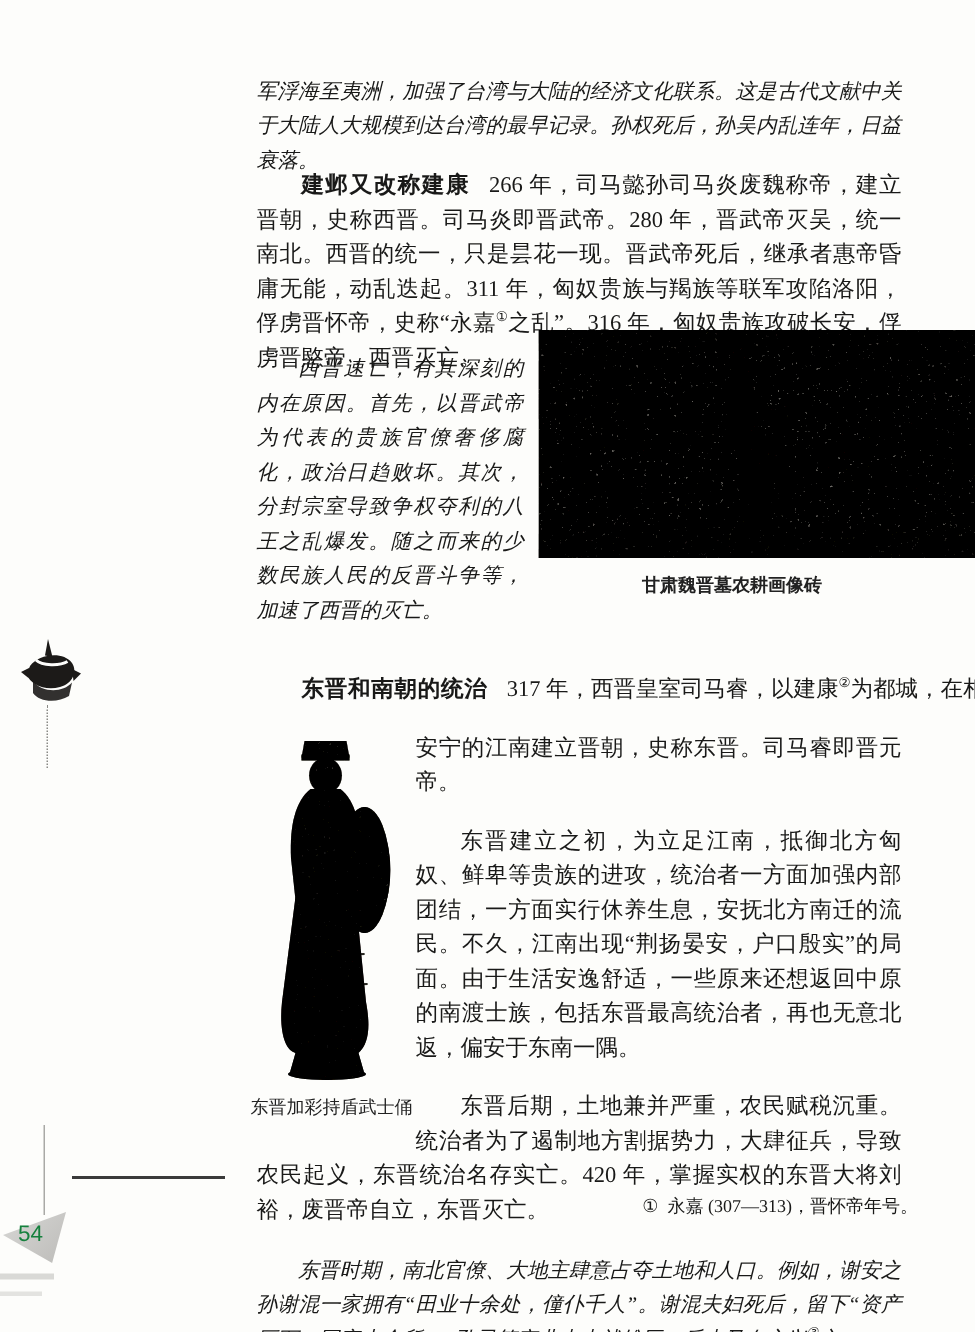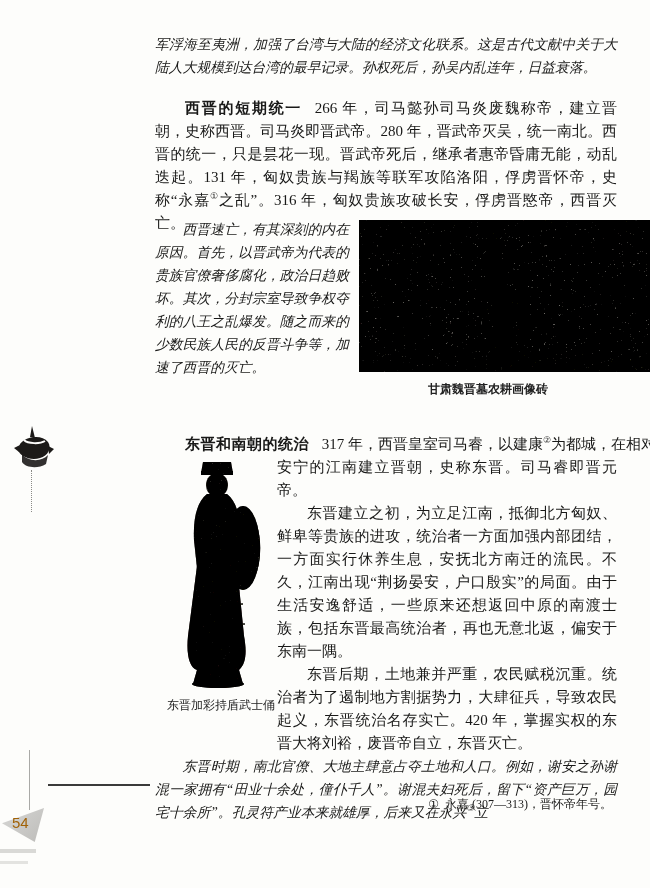--- a/index.html
+++ b/index.html
@@ -2,21 +2,21 @@
 <html><head>
 <meta charset="utf-8">
 <style>
   html,body { margin:0; padding:0; background:#e9e9e9; }
   .page {
     position:relative; width:650px; height:888px; margin:0 auto;
     background:#fdfdfb; overflow:hidden;
     font-family:"Liberation Serif", serif; color:#191918;
   }
   .abs { position:absolute; }
-  p { margin:0; text-align:justify; font-size:15px; line-height:23px; }
+  p { margin:16px; text-align:justify; font-size:15px; line-height:23px; }
   .indent { text-indent:2em; }
   .kai { font-style:italic; font-size:13.8px; }
   .lead {
     font-family:"Liberation Sans", sans-serif; font-weight:700;
     font-style:normal; letter-spacing:.5px; margin-right:.85em; font-size:15px;
   }
   sup.fn { font-size:9px; line-height:0; vertical-align:super; }
   .oneline { white-space:nowrap; }
 
   figure { margin:0; }
@@ -34,38 +34,38 @@
   .fnmark { margin-right:6px; }
 
   .pagenum-wrap { left:2px; top:808px; width:42px; height:34px; }
   .pagenum-tri {
     position:absolute; inset:0;
     background:linear-gradient(135deg,#d7d7d5,#bdbcb9);
     clip-path:polygon(0 45%, 100% 0, 78% 100%);
   }
   .pagenum {
     position:absolute; left:10px; top:6px;
-    font-family:"Liberation Sans", sans-serif; font-size:15px; color:#a16207;
+    font-family:"Liberation Sans", sans-serif; font-size:15px; color:#15803d;
   }
   .spine-line { left:29px; top:750px; width:1px; height:60px; background:#a9a9a6; }
   .edge-stripe1 { left:0; top:849px; width:36px; height:4px; background:#d9d9d6; }
   .edge-stripe2 { left:0; top:861px; width:28px; height:3px; background:#e3e3e0; }
   .ink-dotline { left:31px; top:470px; height:42px; width:0; border-left:1px dotted #8a8a86; }
 </style>
 </head>
 <body>
 
 <div class="page">
 
   <div class="abs" style="left:155px; top:33px; width:462px;">
     <p class="kai">军浮海至夷洲，加强了台湾与大陆的经济文化联系。这是古代文献中关于大陆人大规模到达台湾的最早记录。孙权死后，孙吴内乱连年，日益衰落。</p>
   </div>
 
   <div class="abs" style="left:155px; top:96px; width:462px;">
-    <p class="indent"><b class="lead">西晋的短期统一</b><span>266 年，司马懿孙司马炎废魏称帝，建立晋朝，史称西晋。司马炎即晋武帝。280 年，晋武帝灭吴，统一南北。西晋的统一，只是昙花一现。晋武帝死后，继承者惠帝昏庸无能，动乱迭起。131 年，匈奴贵族与羯族等联军攻陷洛阳，俘虏晋怀帝，史称“永嘉</span><sup class="fn">①</sup><span>之乱”。316 年，匈奴贵族攻破长安，俘虏晋愍帝，西晋灭亡。</span></p>
+    <p class="indent"><b class="lead">建邺又改称建康</b><span>266 年，司马懿孙司马炎废魏称帝，建立晋朝，史称西晋。司马炎即晋武帝。280 年，晋武帝灭吴，统一南北。西晋的统一，只是昙花一现。晋武帝死后，继承者惠帝昏庸无能，动乱迭起。311 年，匈奴贵族与羯族等联军攻陷洛阳，俘虏晋怀帝，史称“永嘉</span><sup class="fn">①</sup><span>之乱”。316 年，匈奴贵族攻破长安，俘虏晋愍帝，西晋灭亡。</span></p>
   </div>
 
   <div class="abs" style="left:155px; top:218px; width:462px;">
     <figure class="mural">
       <svg width="300" height="152" viewBox="0 0 300 152">
         <defs>
           <filter id="grain" x="-5%" y="-5%" width="110%" height="110%">
             <feTurbulence type="fractalNoise" baseFrequency="0.55" numOctaves="2" result="n"></feTurbulence>
             <feColorMatrix in="n" type="matrix" values="0 0 0 0 0  0 0 0 0 0  0 0 0 0 0  0.9 0.9 0.9 0 0" result="na"></feColorMatrix>
             <feComposite in="na" in2="SourceGraphic" operator="in" result="gn"></feComposite>

